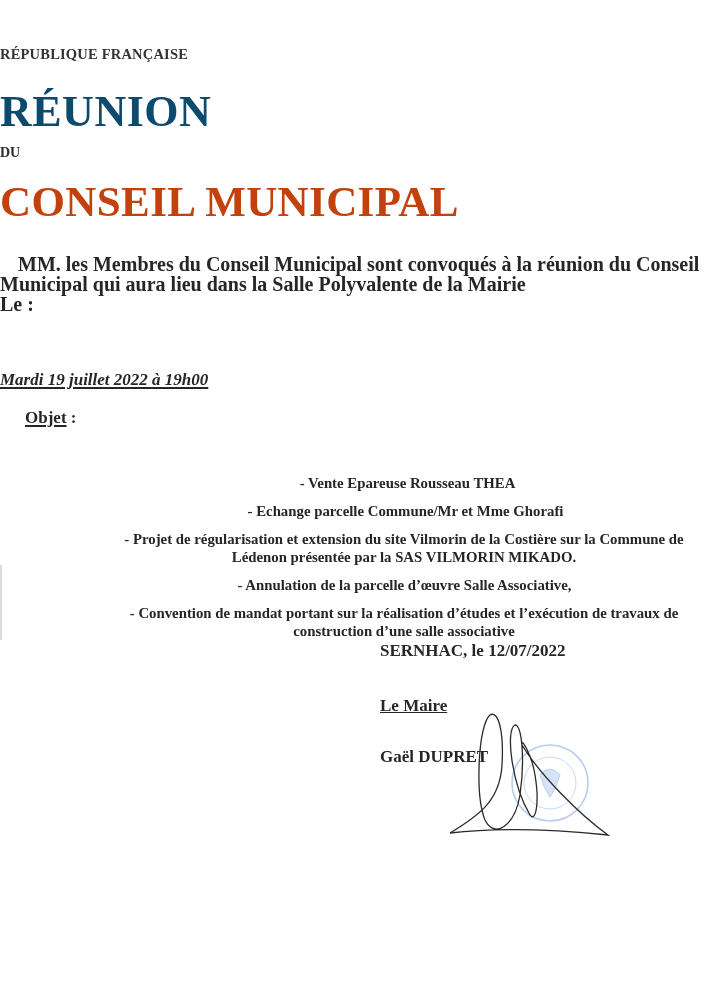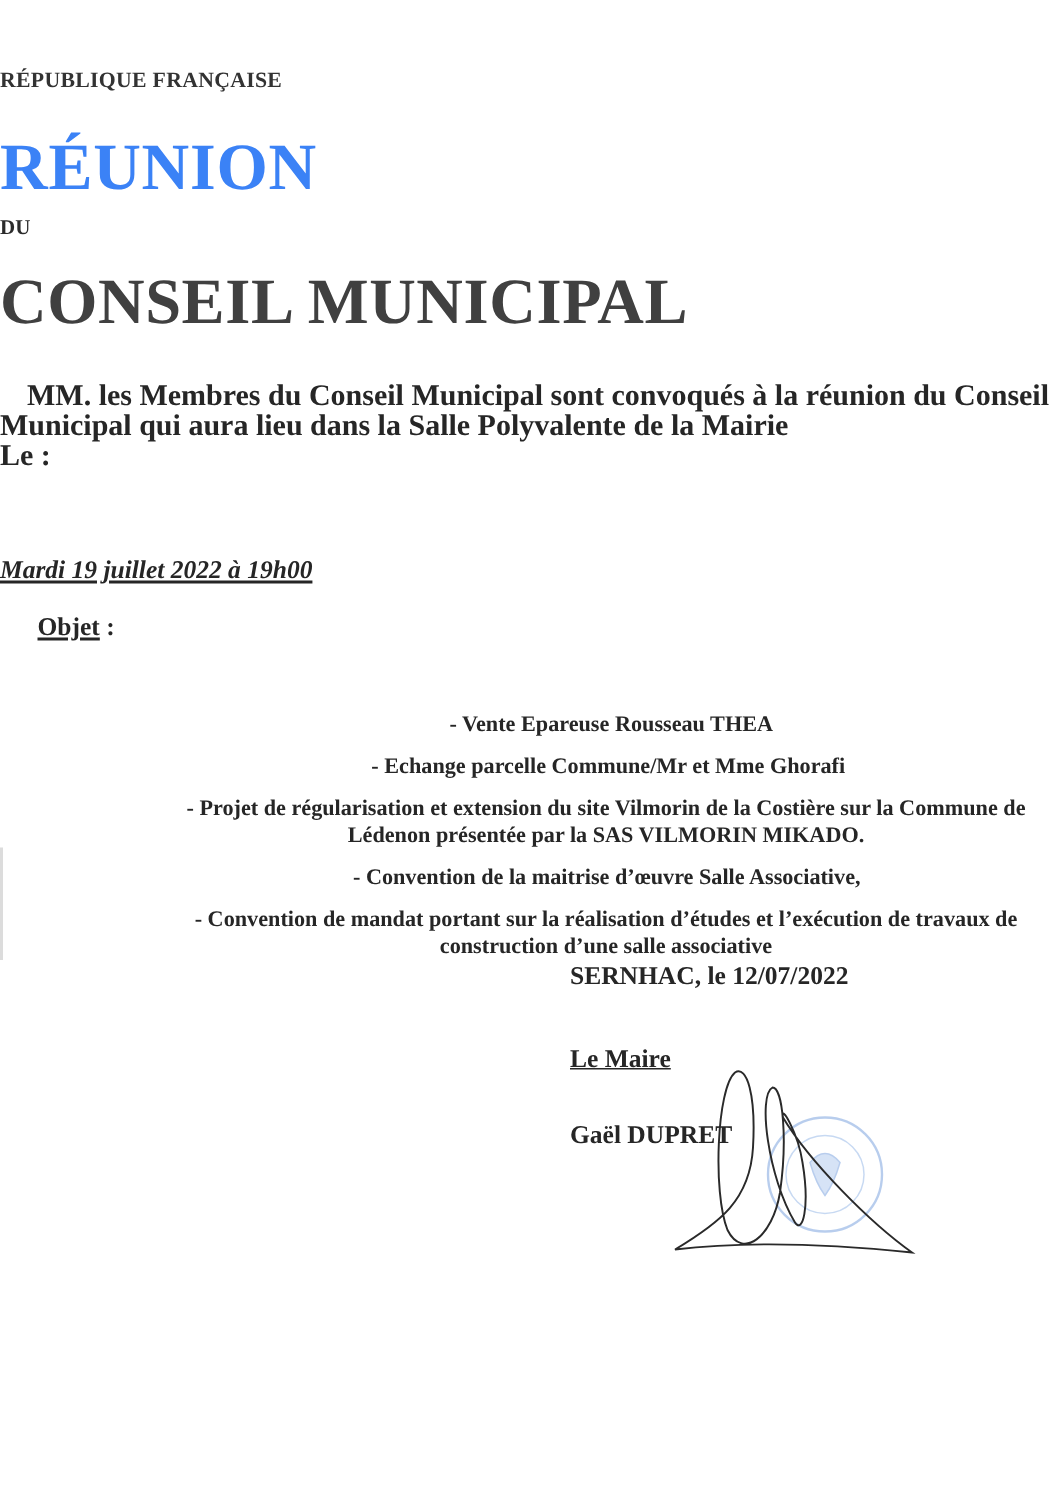--- a/index.html
+++ b/index.html
@@ -4,23 +4,23 @@
   <style>
     html, body { margin: 0; padding: 0; }
     body {
       width: 707px; height: 1000px; background: #ffffff; position: relative; overflow: hidden;
       font-family: "Liberation Serif", "DejaVu Serif", serif; color: #262626; font-weight: bold;
     }
     .page { position: absolute; inset: 0; }
     .scan-edge { position: absolute; left: 0; top: 565px; width: 2px; height: 75px; background: #dcdcdc; }
     .center { position: absolute; left: 0; width: 707px; }
     .rep { top: 46px; font-size: 14.5px; letter-spacing: 0.2px; color: #333; }
-    .t1 { top: 86px; font-size: 44px; letter-spacing: 0.5px; color: #3b82f6; line-height: 52px; }
+    .t1 { top: 86px; font-size: 44px; letter-spacing: 0.5px; color: #0c4a6e; line-height: 52px; }
     .du { top: 145px; font-size: 14px; color: #2b2b2b; }
-    .t2 { top: 176px; font-size: 43px; letter-spacing: 0.4px; color: #404040; line-height: 52px; }
+    .t2 { top: 176px; font-size: 43px; letter-spacing: 0.4px; color: #c2410c; line-height: 52px; }
     .intro { top: 254px; font-size: 20px; line-height: 20px; color: #262626; }
     .intro .l1 { display: block; padding-left: 18px; }
     .date { top: 370px; font-size: 17px; font-style: italic; }
     .date span, .objet span { text-decoration: underline; text-decoration-thickness: 1.5px; text-underline-offset: 2px; }
     .objet { top: 408px; font-size: 17px; padding-left: 25px; }
     .items { position: absolute; left: 124px; top: 474px; width: 560px; font-size: 14.8px; line-height: 18px; color: #262626; }
     .items .item { margin-bottom: 10px; text-align: center; }
     .items .item.first { margin-left: 7px; }
     .items .item.i2 { margin-left: 3px; }
     .items .item.i4 { margin-left: 1px; }
@@ -52,21 +52,21 @@
   </div>
 
   <div class="center objet">
     <span>Objet</span><b> :</b>
   </div>
 
   <div class="items">
     <div class="item first">- Vente Epareuse Rousseau THEA</div>
     <div class="item i2">- Echange parcelle Commune/Mr et Mme Ghorafi</div>
     <div class="item">- Projet de régularisation et extension du site Vilmorin de la Costière sur la Commune de Lédenon présentée par la SAS VILMORIN MIKADO.</div>
-    <div class="item i4">- Convention de la maitrise d’œuvre Salle Associative,</div>
+    <div class="item i4">- Annulation de la parcelle d’œuvre Salle Associative,</div>
     <div class="item">- Convention de mandat portant sur la réalisation d’études et l’exécution de travaux de construction d’une salle associative</div>
   </div>
 
   <div class="sig-block place-date">SERNHAC, le 12/07/2022</div>
   <div class="sig-block maire">Le Maire</div>
   <div class="sig-block name">Gaël DUPRET</div>
 
   <svg class="signature" viewBox="0 0 180 140">
     <g opacity="0.55">
       <circle cx="110" cy="78" r="38" fill="none" stroke="#7fa6e0" stroke-width="1.6"></circle>

